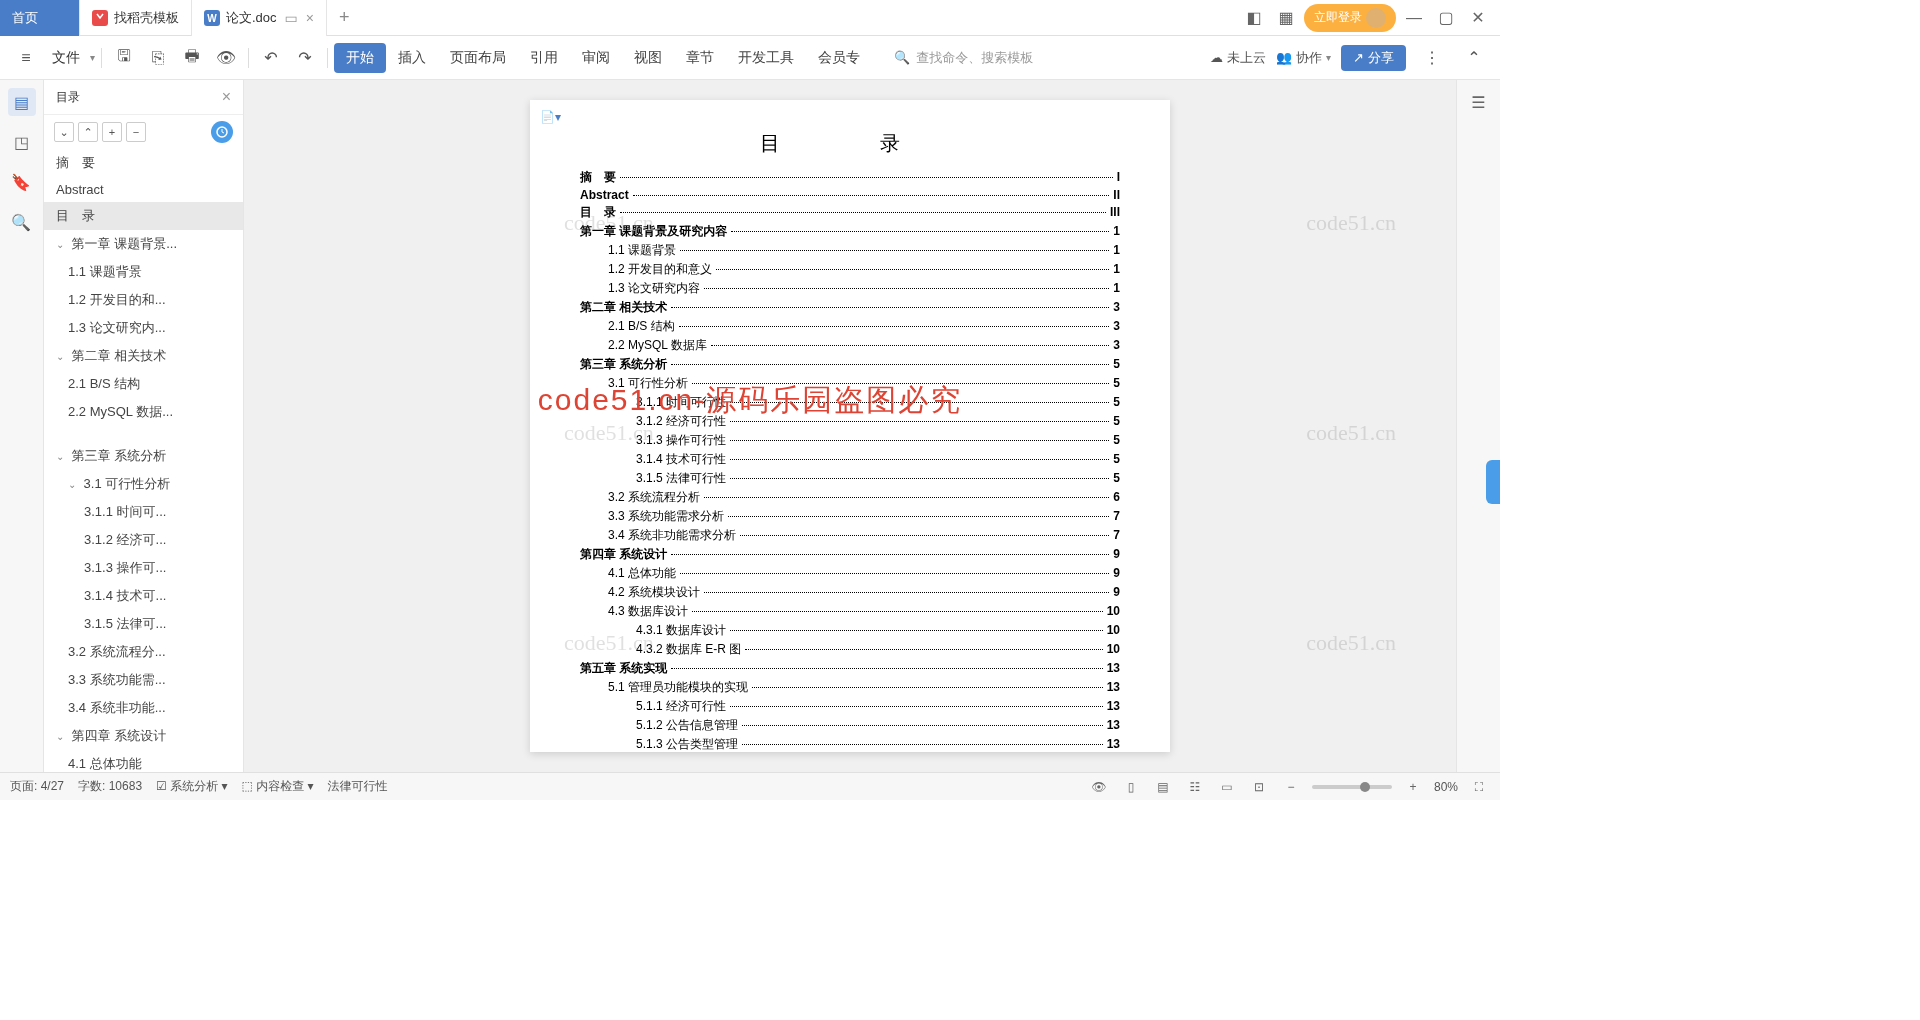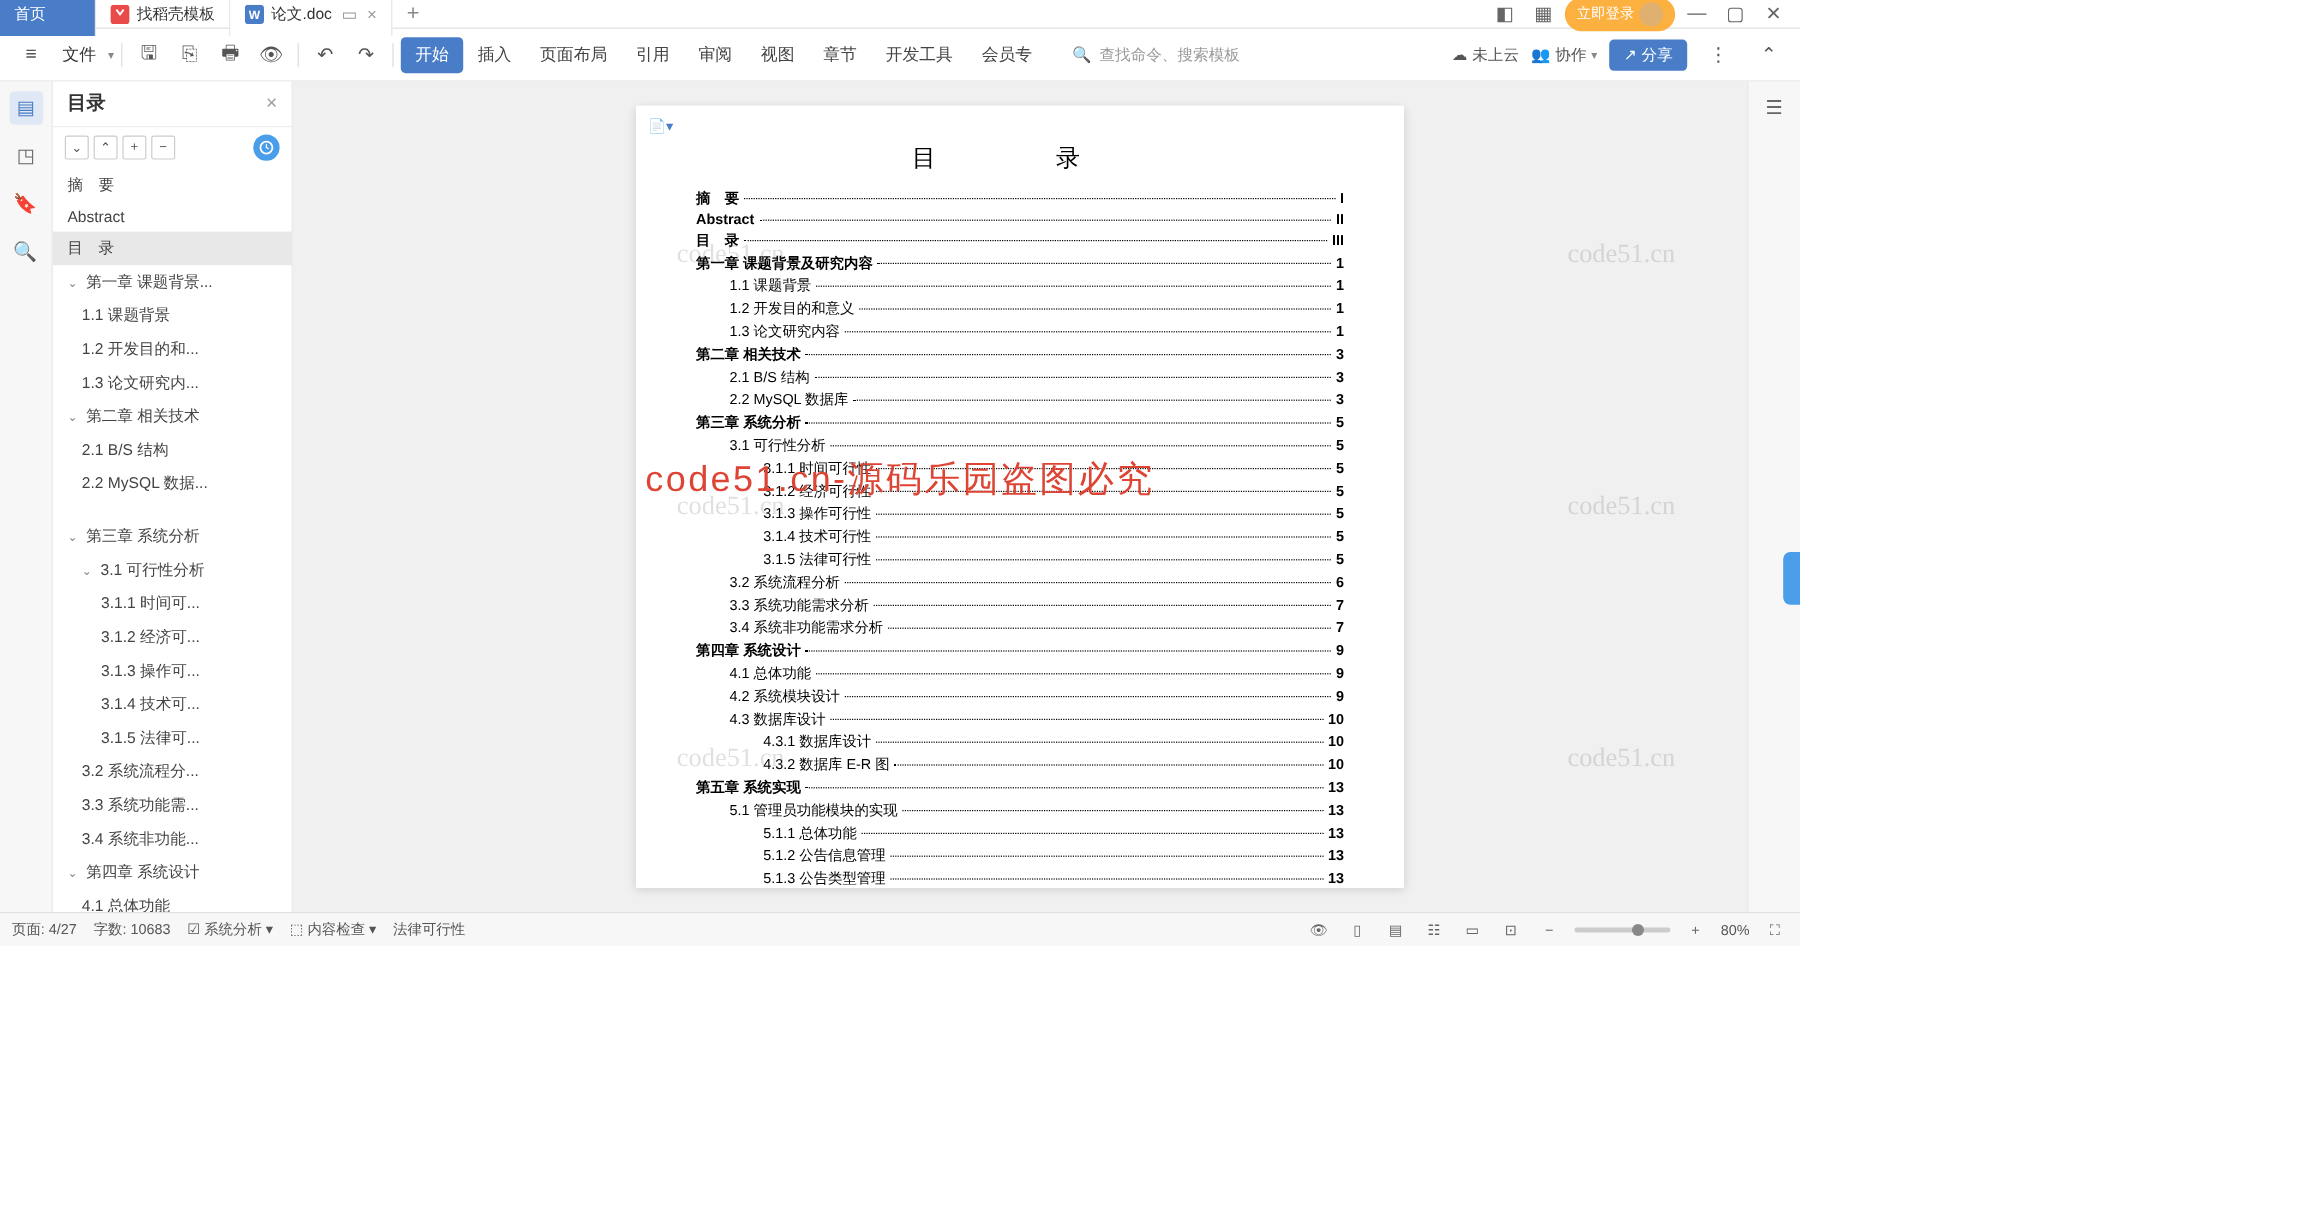--- a/index.html
+++ b/index.html
@@ -1,17 +1,17 @@
 <!DOCTYPE html>
 <html><head>
 <meta charset="utf-8">
 <style>
 *{box-sizing:border-box;margin:0;padding:0;font-family:"Microsoft YaHei",Arial,sans-serif}
 body{background:#fff;overflow:hidden;width:1500px;height:800px;position:relative}
-.titlebar{height:24px;display:flex;align-items:center;background:#fff;border-bottom:1px solid #e0e0e0}
+.titlebar{height:36px;display:flex;align-items:center;background:#fff;border-bottom:1px solid #e0e0e0}
 .tab{height:36px;display:flex;align-items:center;padding:0 12px;font-size:13px;color:#333;border-right:1px solid #e5e5e5;cursor:pointer;position:relative}
 .tab.home{background:#4a7dc7;color:#fff;min-width:80px}
 .tab.active{background:#fff}
 .tab-icon{width:16px;height:16px;margin-right:6px;display:inline-flex;align-items:center;justify-content:center}
 .tab-close{margin-left:8px;color:#999;font-size:14px}
 .tab-add{padding:0 12px;color:#888;font-size:18px}
 .win-controls{margin-left:auto;display:flex;align-items:center;gap:4px;padding-right:8px}
 .win-btn{width:28px;height:28px;display:flex;align-items:center;justify-content:center;color:#666;cursor:pointer}
 .login-btn{background:#fcb040;color:#fff;padding:4px 10px;border-radius:14px;font-size:12px;display:flex;align-items:center;gap:4px}
 .avatar{width:20px;height:20px;border-radius:50%;background:#e0b070}
@@ -24,21 +24,21 @@
 .search-box{display:flex;align-items:center;margin-left:20px;color:#999;font-size:13px;gap:6px}
 .toolbar-right{margin-left:auto;display:flex;align-items:center;gap:10px}
 .cloud-btn{display:flex;align-items:center;gap:4px;font-size:13px;color:#555}
 .share-btn{background:#4a7dc7;color:#fff;padding:4px 12px;border-radius:4px;font-size:13px;display:flex;align-items:center;gap:4px}
 .main{display:flex;height:calc(100% - 36px - 44px - 28px)}
 .leftbar{width:44px;background:#f7f7f7;border-right:1px solid #e5e5e5;display:flex;flex-direction:column;align-items:center;padding-top:8px;gap:12px}
 .leftbar-icon{width:28px;height:28px;display:flex;align-items:center;justify-content:center;color:#666;cursor:pointer;border-radius:4px}
 .leftbar-icon.active{background:#e0e8f5;color:#4a7dc7}
 .outline-panel{width:200px;border-right:1px solid #e5e5e5;display:flex;flex-direction:column;background:#fff}
 .outline-header{padding:8px 12px;display:flex;align-items:center;justify-content:space-between;border-bottom:1px solid #eee}
-.outline-title{font-size:16px;font-weight:bold;color:#333}
+.outline-title{font-size:12px;font-weight:normal;color:#333}
 .outline-close{color:#999;cursor:pointer}
 .outline-tools{display:flex;gap:4px;padding:6px 10px;align-items:center}
 .ot-btn{width:20px;height:20px;border:1px solid #ccc;display:flex;align-items:center;justify-content:center;font-size:11px;color:#555;cursor:pointer;border-radius:2px}
 .ot-sync{margin-left:auto;width:22px;height:22px;border-radius:50%;background:#4a9de8;display:flex;align-items:center;justify-content:center}
 .outline-list{flex:1;overflow-y:auto;font-size:13px;color:#444}
 .ol-item{padding:5px 8px 5px 20px;cursor:pointer;white-space:nowrap;overflow:hidden;text-overflow:ellipsis}
 .ol-item.selected{background:#e8e8e8}
 .ol-item.l1{padding-left:12px}
 .ol-item.l2{padding-left:24px}
 .ol-item.l3{padding-left:40px}
@@ -342,21 +342,21 @@
             <span class="toc-label">第五章 系统实现</span>
             <span class="toc-dots"></span>
             <span class="toc-page">13</span>
           </div>
           <div class="toc-line toc-l1">
             <span class="toc-label">5.1 管理员功能模块的实现</span>
             <span class="toc-dots"></span>
             <span class="toc-page">13</span>
           </div>
           <div class="toc-line toc-l2">
-            <span class="toc-label">5.1.1 总体功能</span>
+            <span class="toc-label">5.1.1 经济可行性</span>
             <span class="toc-dots"></span>
             <span class="toc-page">13</span>
           </div>
           <div class="toc-line toc-l2">
             <span class="toc-label">5.1.2 公告信息管理</span>
             <span class="toc-dots"></span>
             <span class="toc-page">13</span>
           </div>
           <div class="toc-line toc-l2">
             <span class="toc-label">5.1.3 公告类型管理</span>

